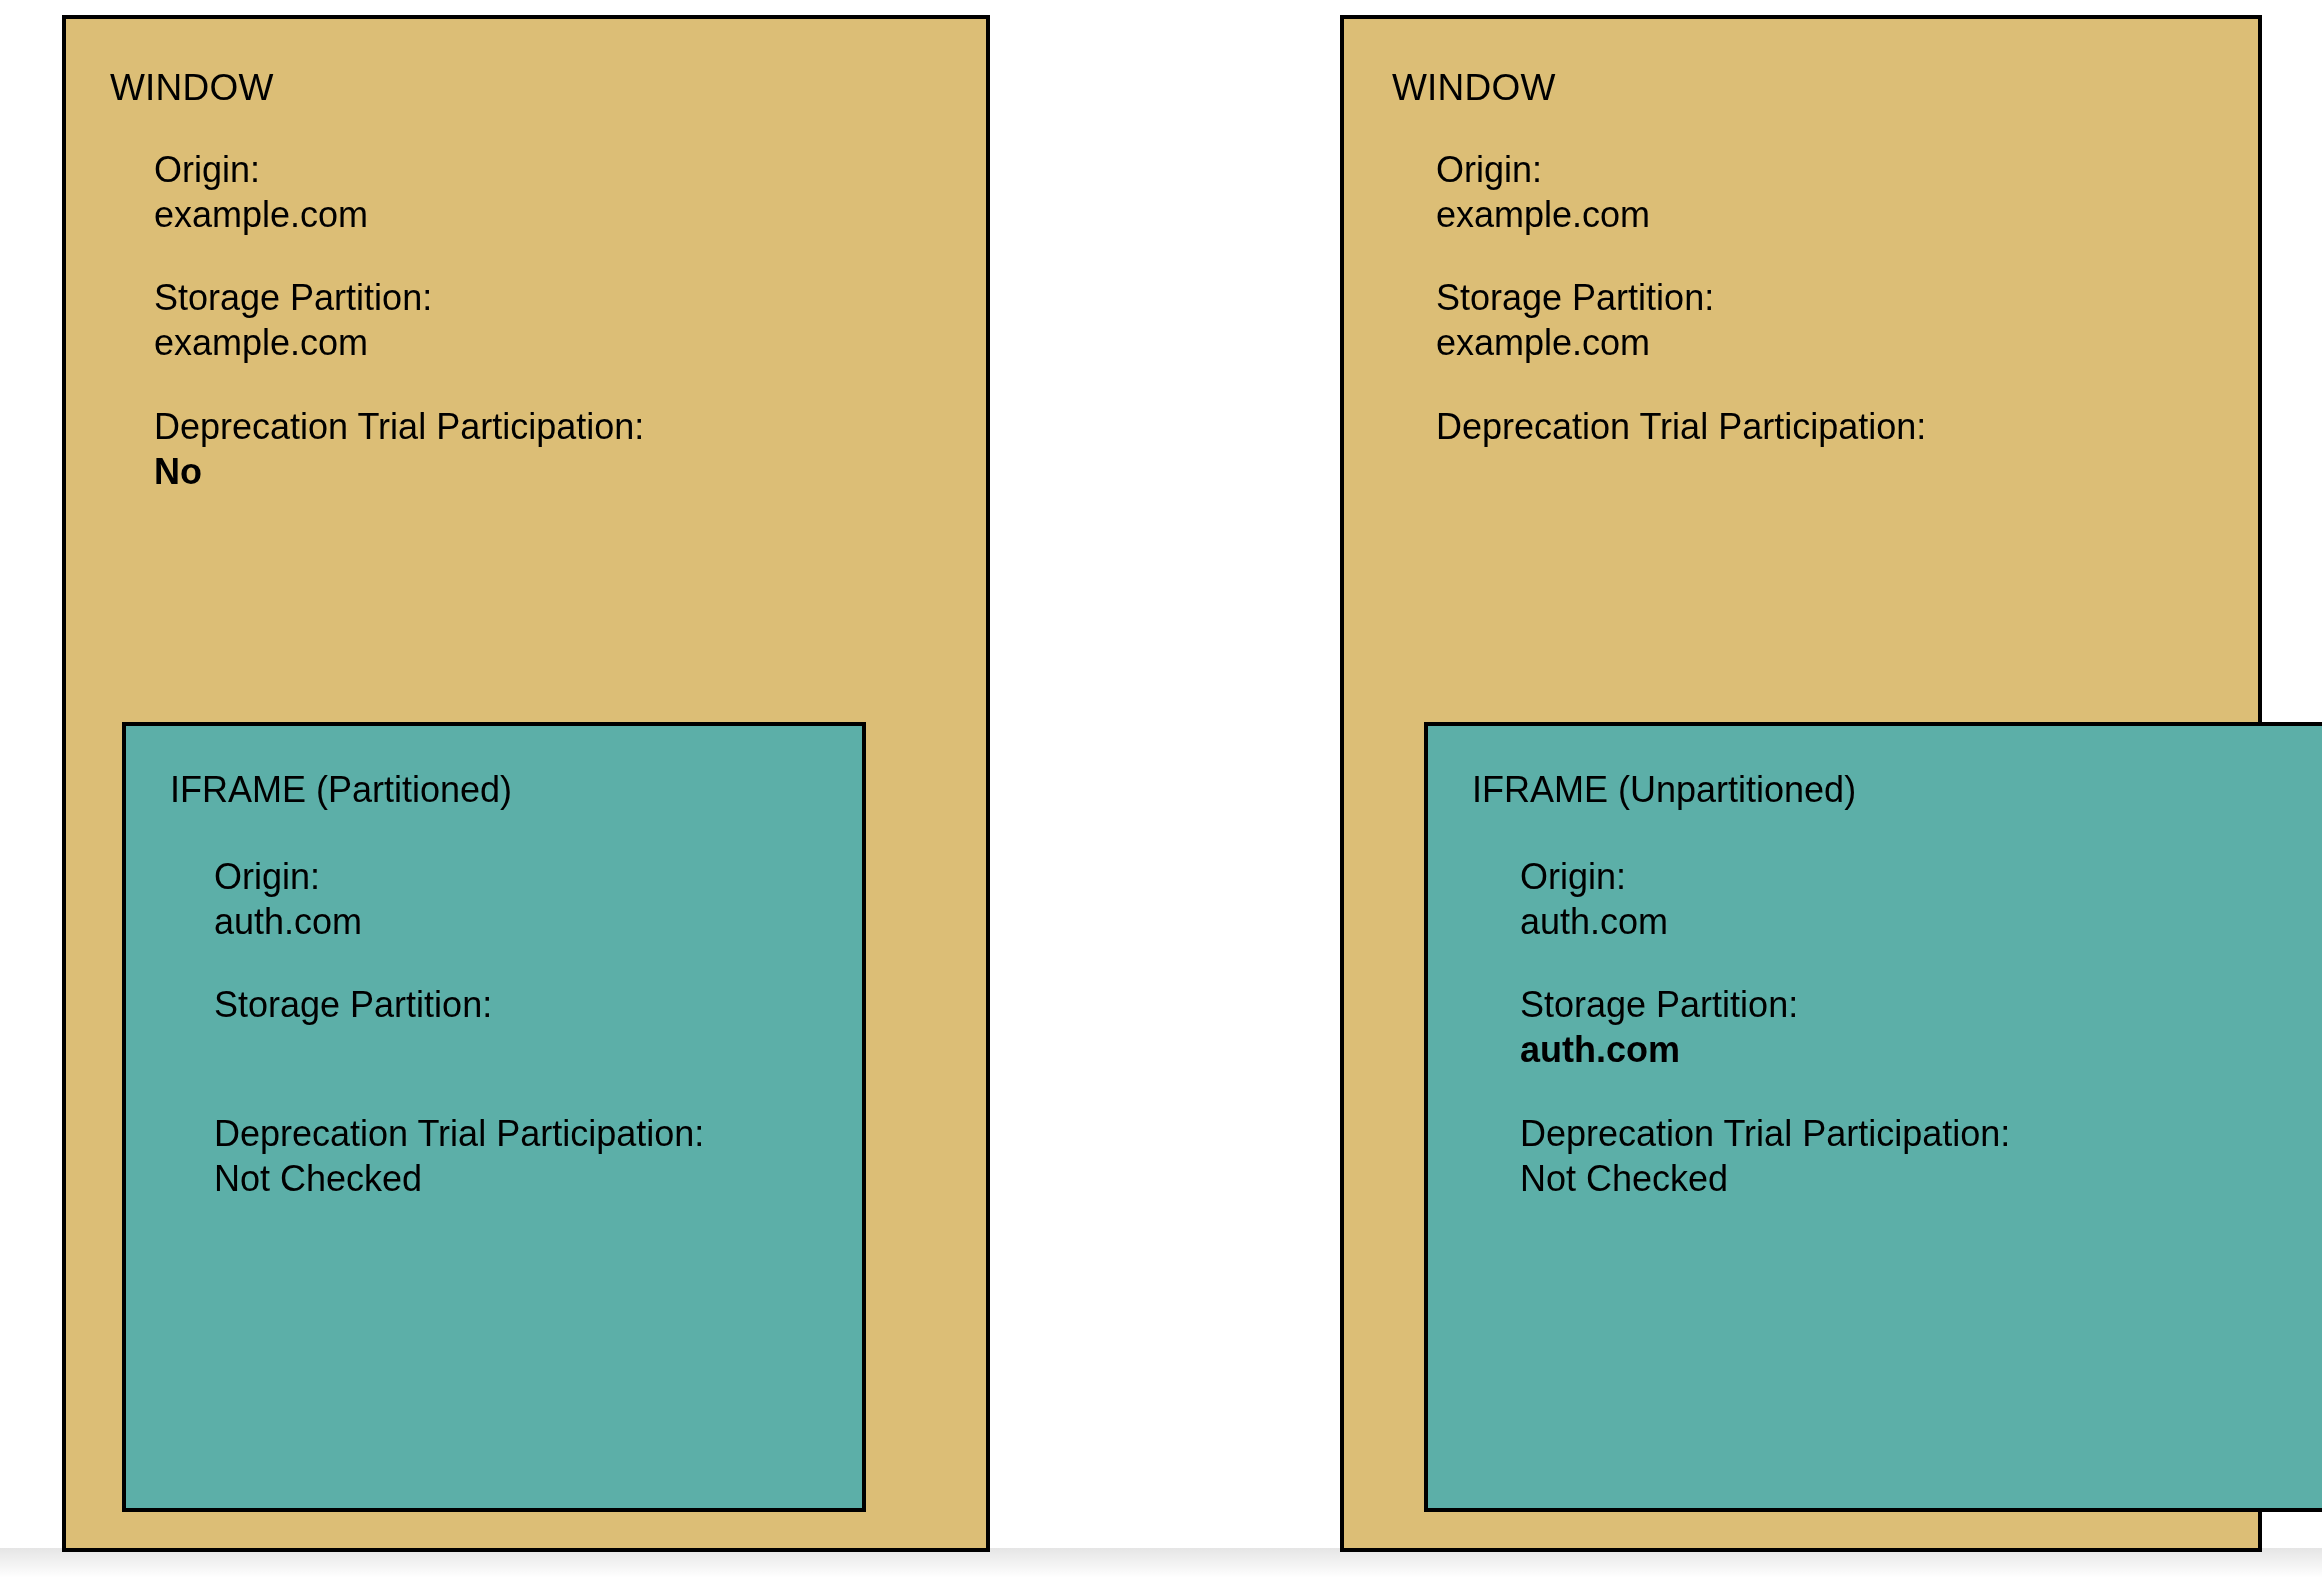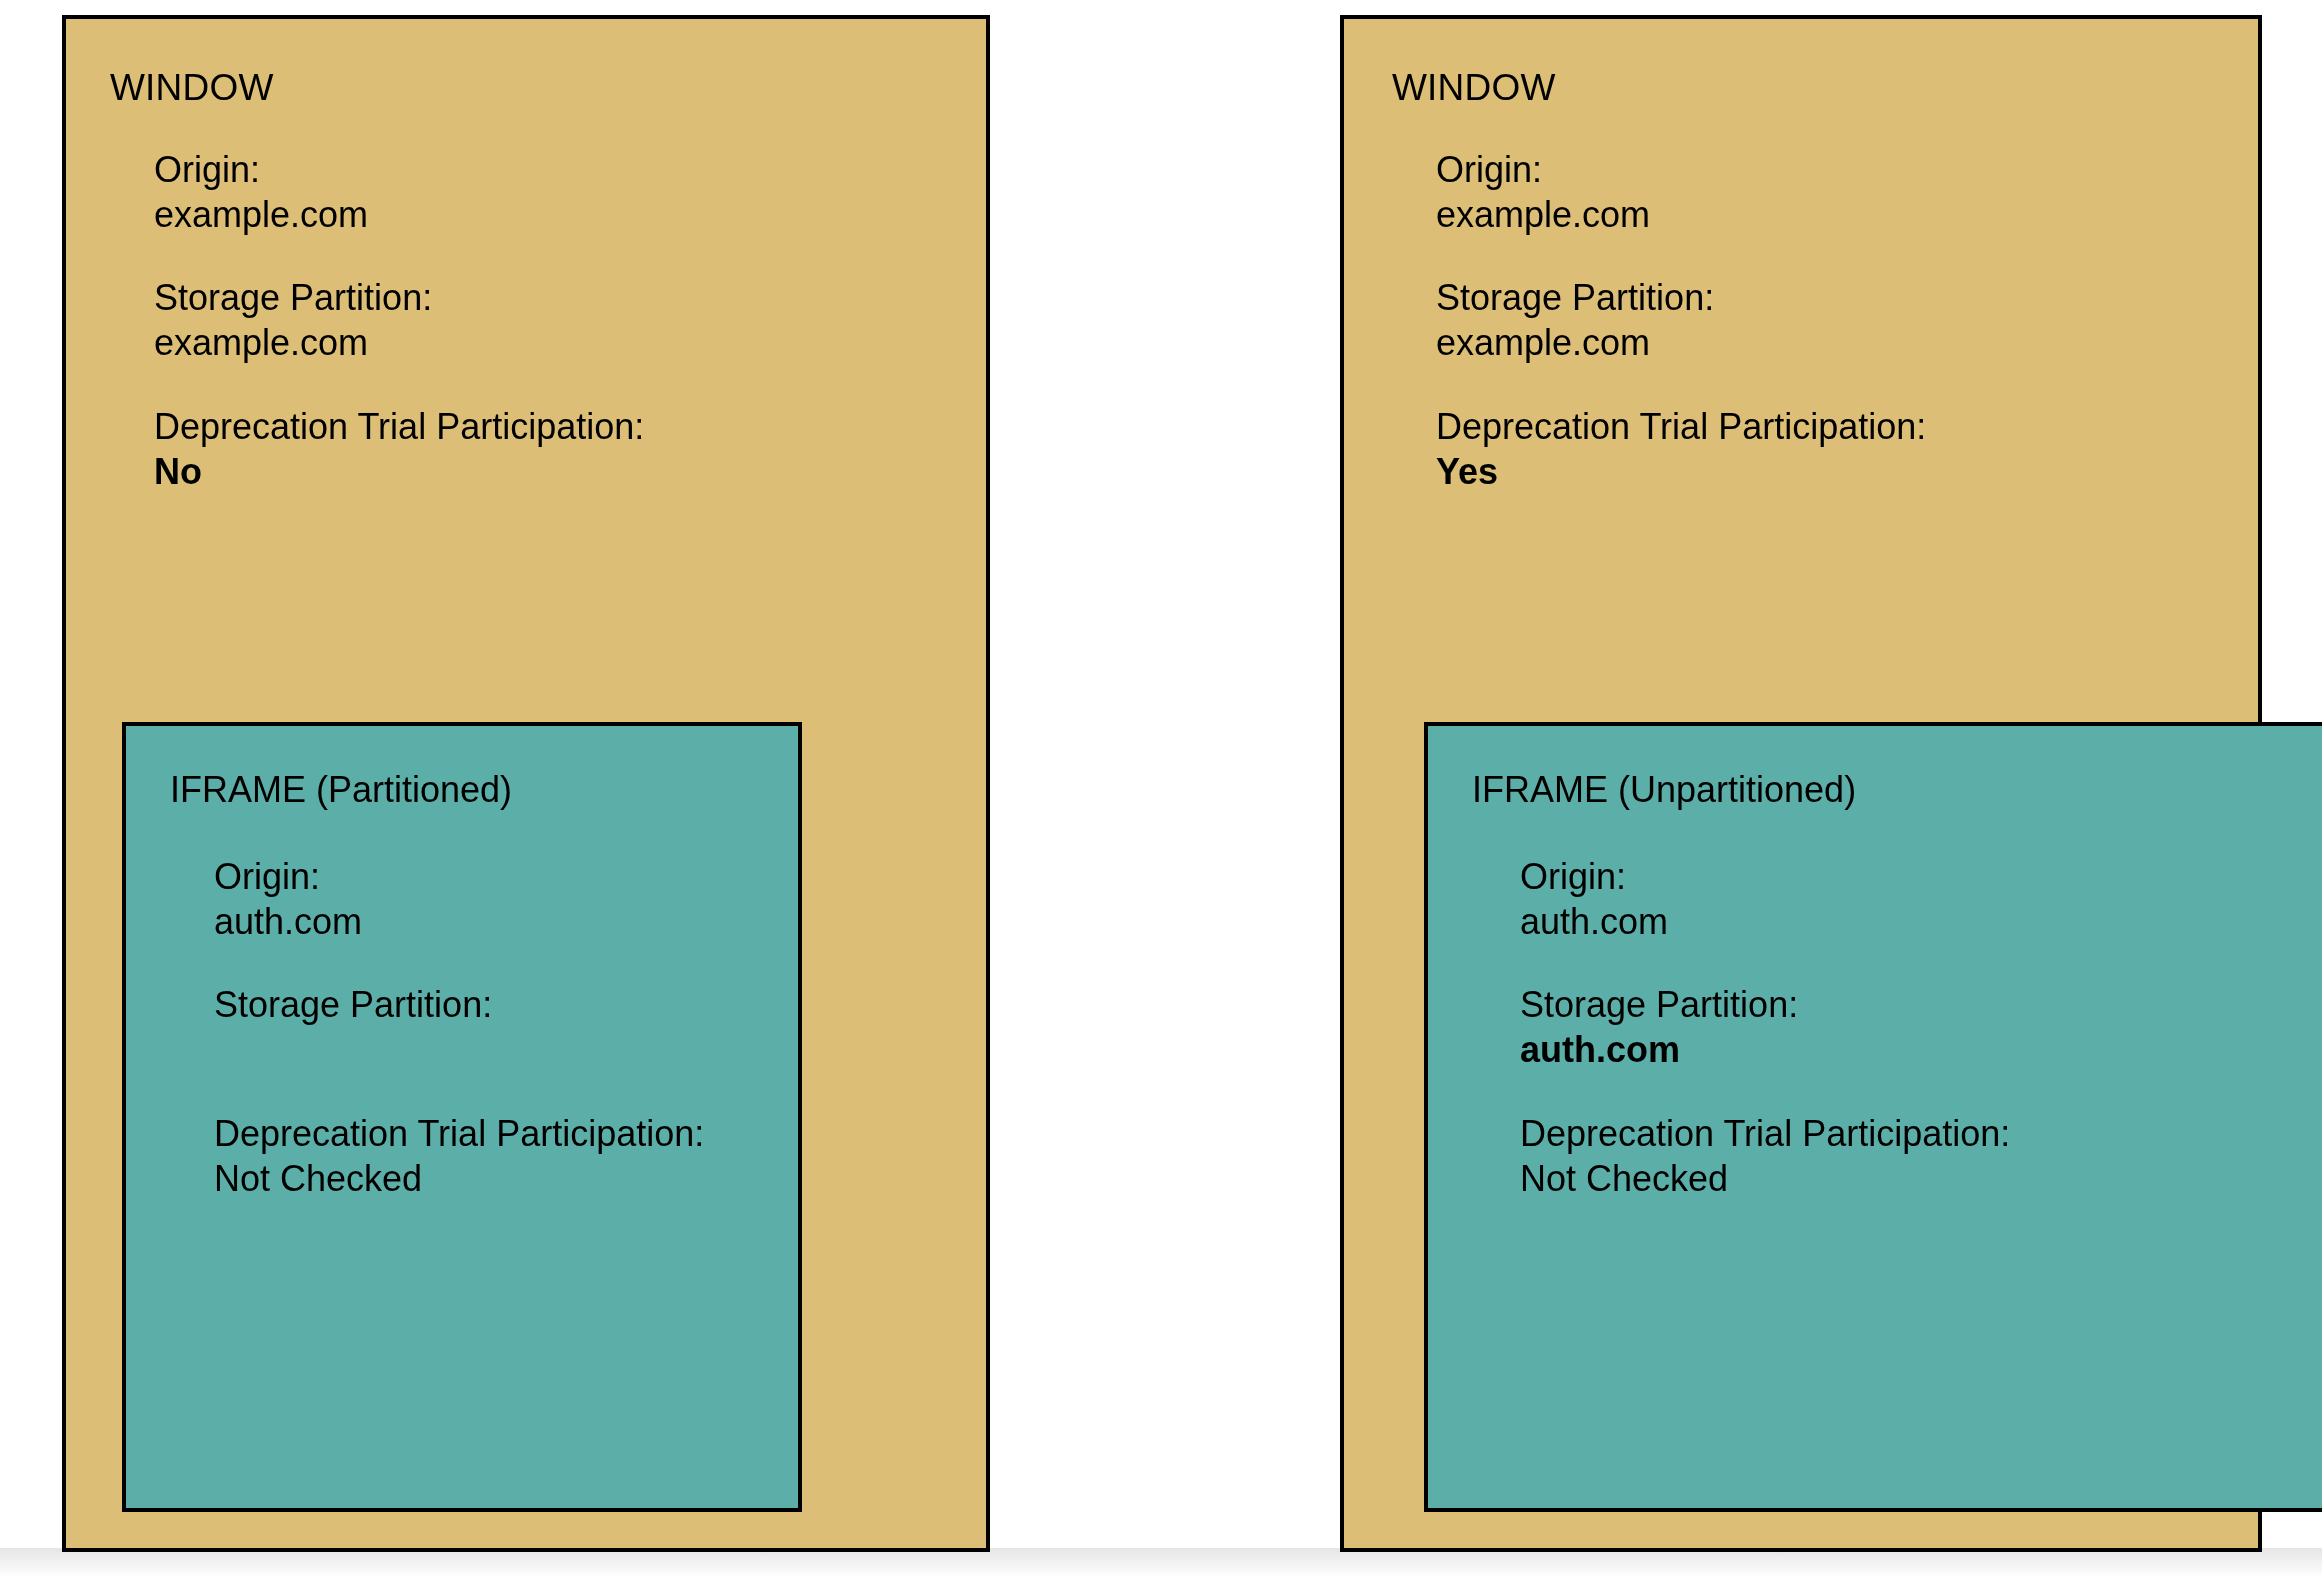--- a/index.html
+++ b/index.html
@@ -68,21 +68,21 @@
   #window-right .f-origin  { left: 48px; top: 128px; }
   #window-right .f-storage { left: 48px; top: 256px; }
   #window-right .f-trial   { left: 48px; top: 385px; }
 
   .iframe-box {
     position: absolute;
     box-sizing: border-box;
     background: #5CAFA8;
     border: 4px solid #000000;
   }
-  #iframe-left  { left: 56px; top: 703px; width: 680px; height: 790px; }
+  #iframe-left  { left: 56px; top: 703px; width: 744px; height: 790px; }
   #iframe-right { left: 80px; top: 703px; width: 908px; height: 790px; }
 
   .iframe-title {
     position: absolute;
     left: 44px;
     top: 46px;
     font-size: 36px;
     line-height: 1;
     white-space: nowrap;
   }
@@ -141,21 +141,20 @@
       <span class="value">example.com</span>
     </div>
 
     <div class="field f-storage">
       <span class="label">Storage Partition:</span>
       <span class="value">example.com</span>
     </div>
 
     <div class="field f-trial">
       <span class="label">Deprecation Trial Participation:</span>
-      <span class="value bold">Yes</span>
     </div>
 
     <div class="iframe-box" id="iframe-right">
       <div class="iframe-title">IFRAME (Unpartitioned)</div>
 
       <div class="field f-origin">
         <span class="label">Origin:</span>
         <span class="value">auth.com</span>
       </div>
 

